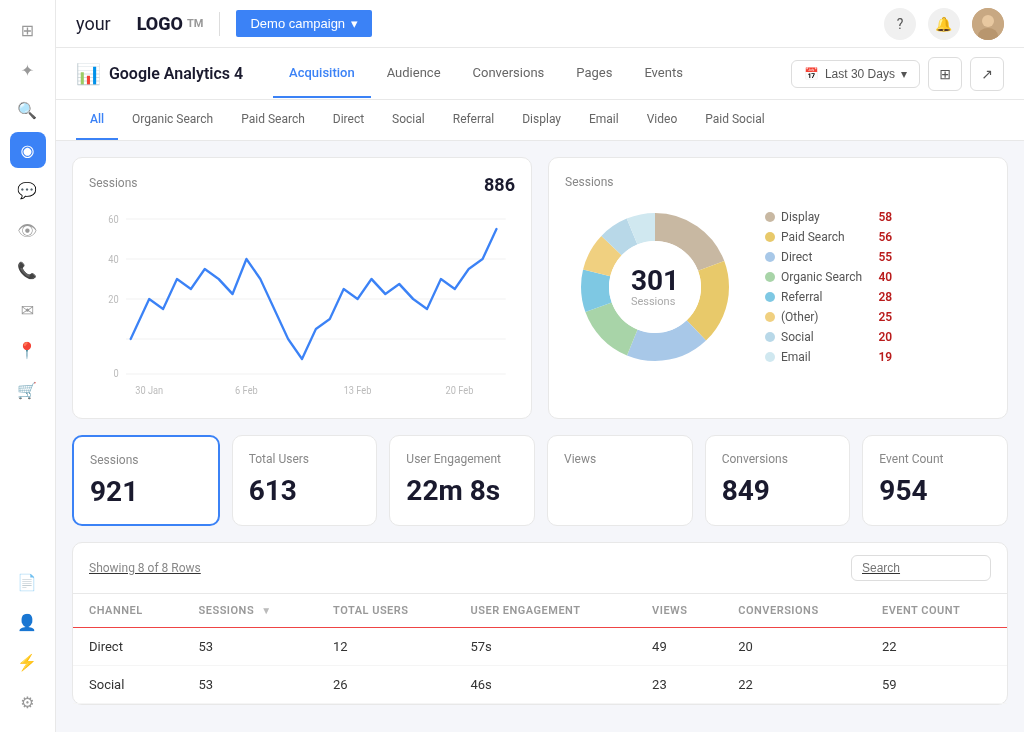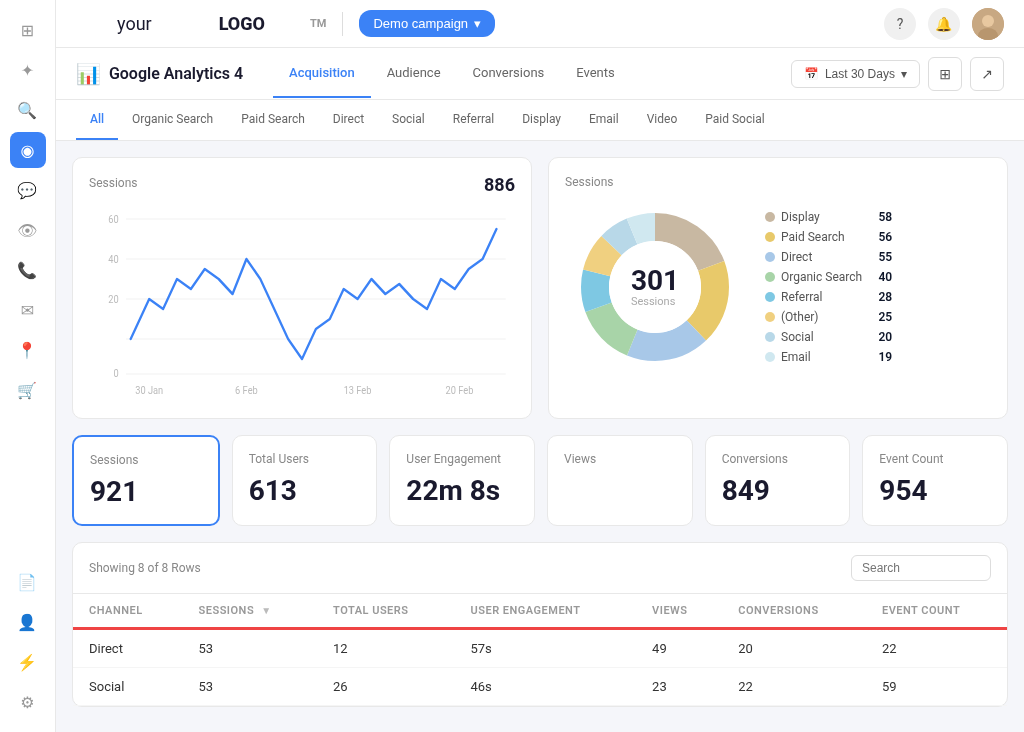--- a/index.html
+++ b/index.html
@@ -9,23 +9,23 @@
     .sidebar { width: 56px; background: #fff; border-right: 1px solid #e8e8e8; display: flex; flex-direction: column; align-items: center; padding: 12px 0; gap: 4px; flex-shrink: 0; }
     .sidebar-icon { width: 36px; height: 36px; display: flex; align-items: center; justify-content: center; border-radius: 8px; cursor: pointer; color: #999; font-size: 16px; }
     .sidebar-icon.active { background: #3b82f6; color: #fff; }
 
     
     .main { flex: 1; display: flex; flex-direction: column; overflow: hidden; }
 
     
     .topbar { background: #fff; border-bottom: 1px solid #e8e8e8; padding: 0 20px; display: flex; align-items: center; height: 48px; gap: 16px; flex-shrink: 0; }
     .logo { font-size: 18px; font-weight: 700; color: #1a1a2e; display: flex; align-items: center; gap: 4px; }
-    .logo span { color: #3b82f6; margin-left: 41px; }
+    .logo span { color: #3b82f6; }
     .topbar-divider { width: 1px; height: 24px; background: #ddd; }
-    .demo-btn { background: #3b82f6; color: #fff; border: none; border-radius: 12px; padding: 6px 14px; font-size: 13px; cursor: pointer; display: flex; align-items: center; gap: 6px; }
+    .demo-btn { background: #3b82f6; color: #fff; border: none; border-radius: 2px; padding: 6px 14px; font-size: 13px; cursor: pointer; display: flex; align-items: center; gap: 6px; }
     .topbar-right { margin-left: auto; display: flex; align-items: center; gap: 12px; }
     .topbar-icon { width: 32px; height: 32px; border-radius: 50%; background: #f0f0f0; display: flex; align-items: center; justify-content: center; cursor: pointer; font-size: 14px; color: #555; }
     .avatar { width: 32px; height: 32px; border-radius: 50%; background: #c8a882; display: flex; align-items: center; justify-content: center; overflow: hidden; }
 
     
     .analytics-header { background: #fff; border-bottom: 1px solid #e8e8e8; padding: 0 20px; display: flex; align-items: center; height: 52px; flex-shrink: 0; gap: 20px; }
     .analytics-title { display: flex; align-items: center; gap: 8px; font-size: 16px; font-weight: 600; color: #1a1a2e; }
     .nav-tabs { display: flex; gap: 0; margin-left: 10px; }
     .nav-tab { padding: 16px 16px; font-size: 13px; color: #666; cursor: pointer; border-bottom: 2px solid transparent; text-decoration: none; }
     .nav-tab.active { color: #3b82f6; border-bottom-color: #3b82f6; font-weight: 500; }
@@ -58,36 +58,36 @@
 
     
     .donut-container { display: flex; align-items: center; gap: 20px; padding-top: 8px; }
     .donut-svg-wrap { position: relative; width: 180px; height: 180px; flex-shrink: 0; }
     .donut-center-text { position: absolute; top: 50%; left: 50%; transform: translate(-50%, -50%); text-align: left; }
     .donut-number { font-size: 28px; font-weight: 700; color: #1a1a2e; line-height: 1; }
     .donut-label { font-size: 11px; color: #aaa; }
     .legend { display: flex; flex-direction: column; gap: 6px; }
     .legend-item { display: flex; align-items: center; gap: 6px; font-size: 12px; color: #555; }
     .legend-dot { width: 10px; height: 10px; border-radius: 50%; flex-shrink: 0; }
-    .legend-count { margin-left: auto; font-weight: 600; color: #0f172a; min-width: 24px; text-align: right; }
+    .legend-count { margin-left: auto; font-weight: 600; color: #b91c1c; min-width: 24px; text-align: right; }
 
     
     .metrics-row { display: flex; gap: 12px; }
     .metric-card { flex: 1; background: #fff; border-radius: 10px; border: 1px solid #e8e8e8; padding: 16px; }
     .metric-card.selected { border: 2px solid #3b82f6; }
     .metric-label { font-size: 12px; color: #888; margin-bottom: 8px; }
     .metric-value { font-size: 28px; font-weight: 700; color: #1a1a2e; }
 
     
     .table-card { background: #fff; border-radius: 10px; border: 1px solid #e8e8e8; }
-    .table-header { display: flex; align-items: center; justify-content: space-between; padding: 12px 16px; border-bottom: 1px solid #e8e8e8; }
+    .table-header { display: flex; align-items: center; justify-content: space-between; padding: 12px 16px; border-bottom: 1px solid #e8e8e8; text-decoration: underline; }
     .table-subtitle { font-size: 12px; color: #888; }
     .table-search { border: 1px solid #ddd; border-radius: 6px; padding: 5px 10px; font-size: 12px; color: #999; width: 140px; outline: none; }
     table { width: 100%; border-collapse: collapse; }
-    thead tr { border-bottom: 3px solid #ef4444; }
+    thead tr { border-bottom: 1px solid #ef4444; }
     th { padding: 10px 16px; font-size: 11px; font-weight: 600; color: #999; text-align: left; text-transform: uppercase; letter-spacing: 0.5px; }
     td { padding: 11px 16px; font-size: 13px; color: #333; border-bottom: 1px solid #f5f5f5; }
     .sort-icon { font-size: 10px; color: #bbb; margin-left: 4px; }
   </style>
 </head>
 <body>
 
 <div class="sidebar">
   <div class="sidebar-icon">⊞</div>
   <div class="sidebar-icon">✦</div>
@@ -134,20 +134,21 @@
 
   <div class="analytics-header">
     <div class="analytics-title">
       <span style="color:#f97316; font-size:20px;">📊</span>
       <span>Google Analytics 4</span>
     </div>
     <nav class="nav-tabs">
       <a class="nav-tab active">Acquisition</a>
       <a class="nav-tab">Audience</a>
       <a class="nav-tab">Conversions</a>
+      <a class="nav-tab">Pages</a>
       <a class="nav-tab">Events</a>
     </nav>
     <div class="header-right">
       <button class="date-btn">
         <span>📅</span>
         <span>Last 30 Days</span>
         <span>▾</span>
       </button>
       <div class="icon-btn">⊞</div>
       <div class="icon-btn">↗</div>

